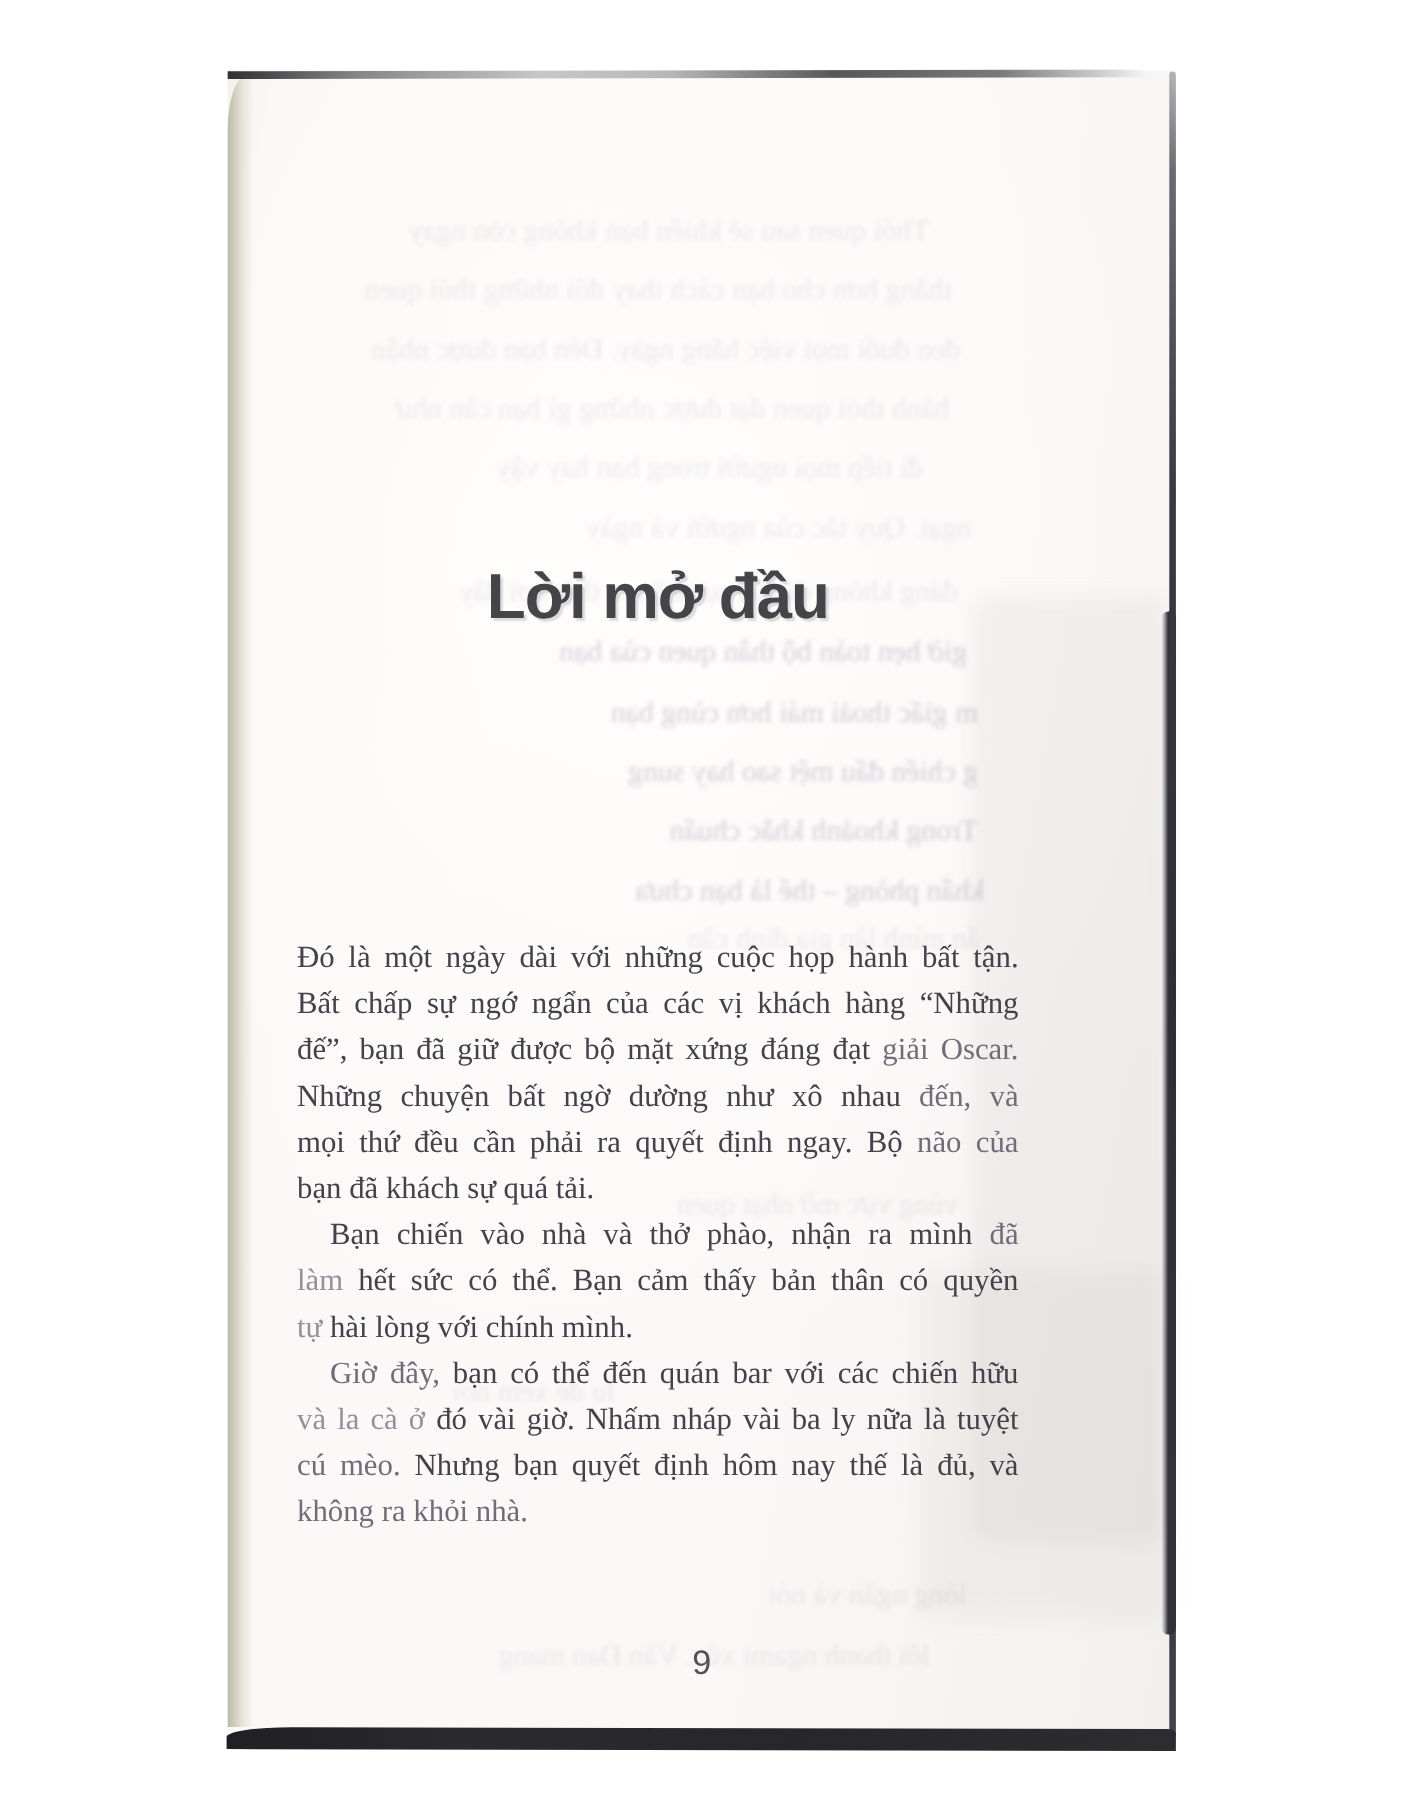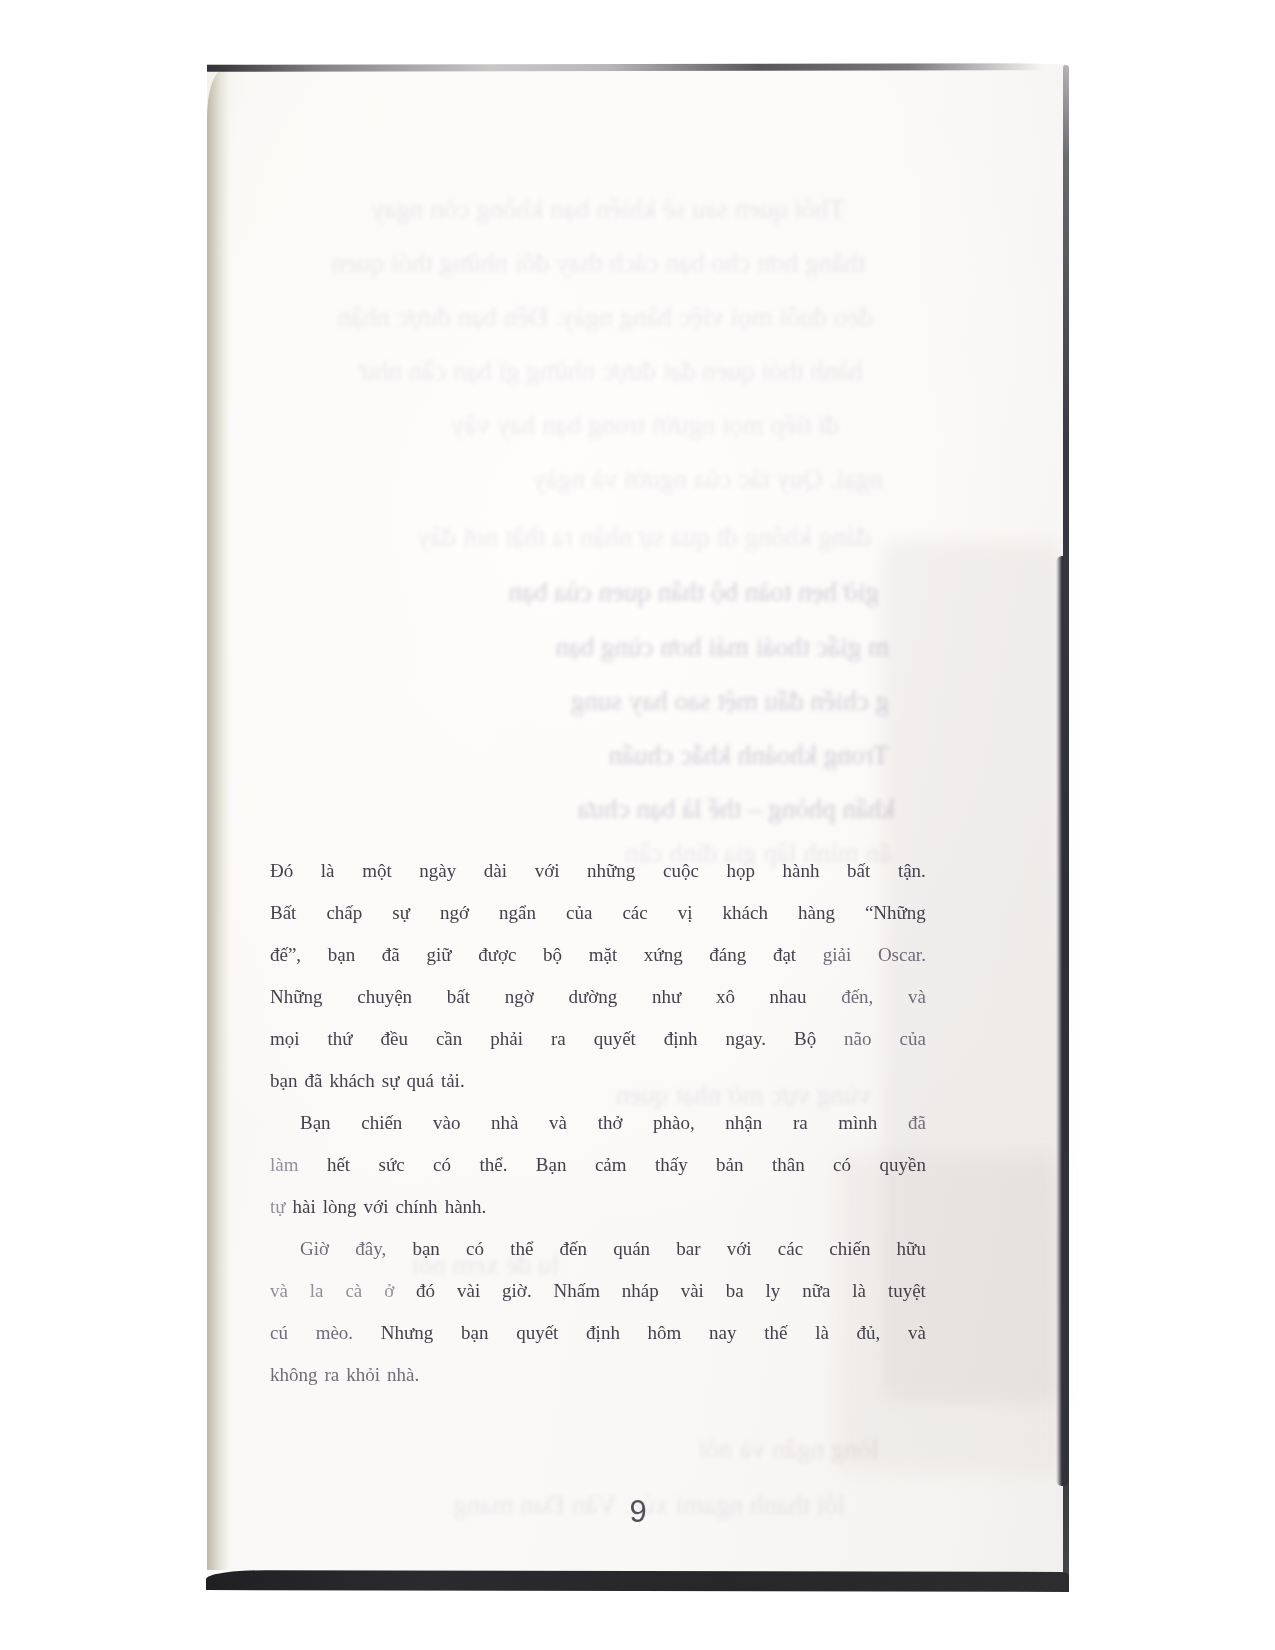--- a/index.html
+++ b/index.html
@@ -66,21 +66,21 @@
   .chapter-title{
     position:absolute;left:63px;top:408px;width:656px;
     text-align:center;
     font-family:"Liberation Sans","DejaVu Sans",sans-serif;
     font-weight:bold;font-size:58px;line-height:64px;letter-spacing:-1px;
     color:var(--title-ink,#454549);
     text-shadow:2.5px 2.5px 1.5px rgba(100,100,108,.22);
   }
   .body-text{
     position:absolute;left:63px;top:786px;width:656px;
-    font-size:19px;line-height:42px;
+    font-size:28px;line-height:42px;
   }
   .line{
     display:flex;justify-content:space-between;height:42px;align-items:baseline;
     white-space:pre;
   }
   .line.lastline{justify-content:flex-start;gap:7px;}
   .line.indent{padding-left:30px;}
   .w{display:inline-block;}
   .w.d{color:var(--ink-dark,#45414b);}
   .w.m{color:var(--ink-mid,#706c78);font-family:Liberation Serif, serif;}
@@ -114,31 +114,32 @@
         <div class="ghost" style="top: 772px; left: 280px; width: 404px;">ẩn mình lập gia đình cần</div>
         <div class="ghost" style="top: 1014px; left: 330px; width: 334px;">vùng vực mờ nhạt quen</div>
         <div class="ghost" style="top: 1184px; left: 70px; width: 282px;">lu đè xem nói</div>
         <div class="ghost" style="top: 1368px; left: 292px; width: 380px;">lòng ngẩn và nói</div>
         <div class="ghost" style="top: 1424px; left: 76px; width: 562px;">lôi thanh ngami xúc. Văn Đan mang</div>
       </div>
 
     <div class="bleed-patch-a"></div>
     <div class="bleed-patch-b"></div>
 
+    <h1 class="chapter-title">Lời mở đầu</h1>
 
     <div class="body-text" id="body-text">
         <div class="line"><span class="w d">Đó</span><span class="w d">là</span><span class="w d">một</span><span class="w d">ngày</span><span class="w d">dài</span><span class="w d">với</span><span class="w d">những</span><span class="w d">cuộc</span><span class="w d">họp</span><span class="w d">hành</span><span class="w d">bất</span><span class="w d">tận.</span></div>
         <div class="line"><span class="w d">Bất</span><span class="w d">chấp</span><span class="w d">sự</span><span class="w d">ngớ</span><span class="w d">ngẩn</span><span class="w d">của</span><span class="w d">các</span><span class="w d">vị</span><span class="w d">khách</span><span class="w d">hàng</span><span class="w d">“Những</span></div>
         <div class="line"><span class="w d">đế”,</span><span class="w d">bạn</span><span class="w d">đã</span><span class="w d">giữ</span><span class="w d">được</span><span class="w d">bộ</span><span class="w d">mặt</span><span class="w d">xứng</span><span class="w d">đáng</span><span class="w d">đạt</span><span class="w m">giải</span><span class="w m">Oscar.</span></div>
         <div class="line"><span class="w d">Những</span><span class="w d">chuyện</span><span class="w d">bất</span><span class="w d">ngờ</span><span class="w d">dường</span><span class="w d">như</span><span class="w d">xô</span><span class="w d">nhau</span><span class="w m">đến,</span><span class="w m">và</span></div>
         <div class="line"><span class="w d">mọi</span><span class="w d">thứ</span><span class="w d">đều</span><span class="w d">cần</span><span class="w d">phải</span><span class="w d">ra</span><span class="w d">quyết</span><span class="w d">định</span><span class="w d">ngay.</span><span class="w d">Bộ</span><span class="w m">não</span><span class="w m">của</span></div>
         <div class="line lastline"><span class="w d">bạn</span><span class="w d">đã</span><span class="w d">khách</span><span class="w d">sự</span><span class="w d">quá</span><span class="w d">tải.</span></div>
         <div class="line indent"><span class="w d">Bạn</span><span class="w d">chiến</span><span class="w d">vào</span><span class="w d">nhà</span><span class="w d">và</span><span class="w d">thở</span><span class="w d">phào,</span><span class="w d">nhận</span><span class="w d">ra</span><span class="w d">mình</span><span class="w m">đã</span></div>
         <div class="line"><span class="w l">làm</span><span class="w d">hết</span><span class="w d">sức</span><span class="w d">có</span><span class="w d">thể.</span><span class="w d">Bạn</span><span class="w d">cảm</span><span class="w d">thấy</span><span class="w d">bản</span><span class="w d">thân</span><span class="w d">có</span><span class="w d">quyền</span></div>
-        <div class="line lastline"><span class="w l">tự</span><span class="w d">hài</span><span class="w d">lòng</span><span class="w d">với</span><span class="w d">chính</span><span class="w d">hành.</span></div>
+        <div class="line lastline"><span class="w l">tự</span><span class="w d">hài</span><span class="w d">lòng</span><span class="w d">với</span><span class="w d">chính</span><span class="w d">mình.</span></div>
         <div class="line indent"><span class="w m">Giờ</span><span class="w m">đây,</span><span class="w d">bạn</span><span class="w d">có</span><span class="w d">thể</span><span class="w d">đến</span><span class="w d">quán</span><span class="w d">bar</span><span class="w d">với</span><span class="w d">các</span><span class="w d">chiến</span><span class="w d">hữu</span></div>
         <div class="line"><span class="w l">và</span><span class="w l">la</span><span class="w l">cà</span><span class="w l">ở</span><span class="w d">đó</span><span class="w d">vài</span><span class="w d">giờ.</span><span class="w d">Nhấm</span><span class="w d">nháp</span><span class="w d">vài</span><span class="w d">ba</span><span class="w d">ly</span><span class="w d">nữa</span><span class="w d">là</span><span class="w d">tuyệt</span></div>
         <div class="line"><span class="w m">cú</span><span class="w m">mèo.</span><span class="w d">Nhưng</span><span class="w d">bạn</span><span class="w d">quyết</span><span class="w d">định</span><span class="w d">hôm</span><span class="w d">nay</span><span class="w d">thế</span><span class="w d">là</span><span class="w d">đủ,</span><span class="w d">và</span></div>
         <div class="line lastline"><span class="w m">không</span><span class="w m">ra</span><span class="w m">khỏi</span><span class="w m">nhà.</span></div>
       </div>
 
     <div class="page-number">9</div>
 
     <div class="edge-left"></div>
     <div class="edge-top"></div>

